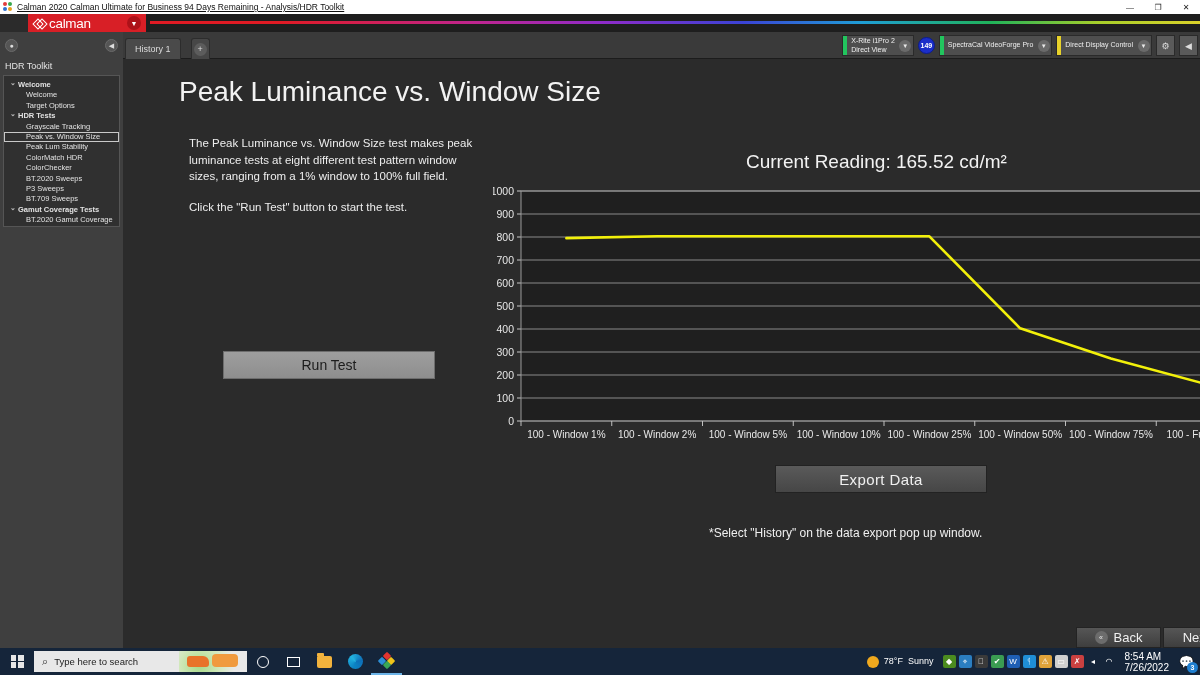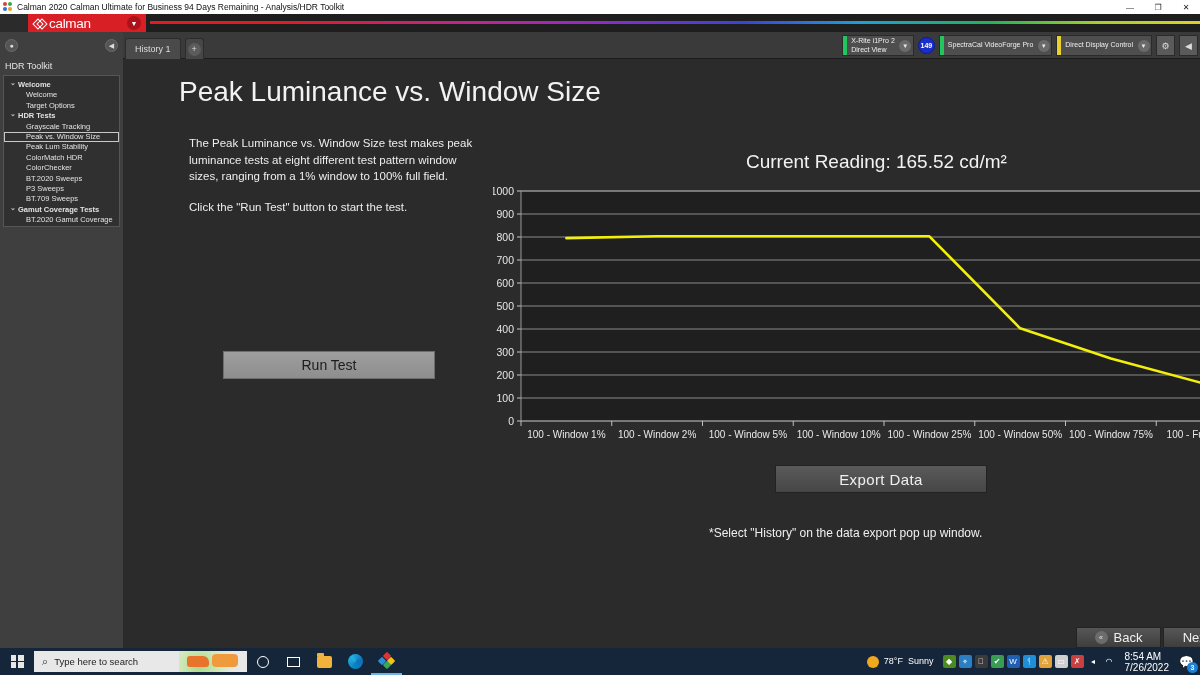--- a/index.html
+++ b/index.html
@@ -21,21 +21,21 @@
     width: 10px; height: 10px; margin-left: 3px; margin-right: 4px;
     position: relative; flex: none;
   }
   .tb-ico i {
     position: absolute; width: 4px; height: 4px; border-radius: 50%;
   }
   .tb-ico i:nth-child(1){ background:#e23b3b; left:0; top:0; }
   .tb-ico i:nth-child(2){ background:#39a84c; left:5px; top:0; }
   .tb-ico i:nth-child(3){ background:#2f6fd0; left:0; top:5px; }
   .tb-ico i:nth-child(4){ background:#e8a01e; left:5px; top:5px; }
-  .tb-title { font-size: 8.5px; color: #111; white-space: nowrap; }
+  .tb-title { font-size: 8.5px; color: #111; white-space: nowrap; text-decoration: underline; }
   .tb-btns { margin-left: auto; display: flex; height: 14px; }
   .tb-btn {
     width: 28px; height: 14px; display: flex; align-items: center;
     justify-content: center; font-size: 8px; color: #222;
   }
 
   
   .brandbar {
     position: absolute; left: 0; top: 14px; width: 1200px; height: 18px;
     background: #1e1e1e; display: flex; align-items: stretch; margin-left: 28px;
@@ -82,21 +82,21 @@
     width: 13px; height: 13px; border-radius: 50%;
     background: #555; border: 1px solid #6a6a6a;
     display: flex; align-items: center; justify-content: center;
     color: #ddd; font-size: 7px; flex: none;
   }
   .circ-btn.a { margin-left: 5px; }
   .circ-btn.b { margin-left: auto; margin-right: 5px; }
 
   .tabstrip {
     position: absolute; left: 125px; top: 0; height: 27px;
-    display: flex; align-items: flex-end; gap: 4px;
+    display: flex; align-items: flex-end; gap: 10px;
   }
   .tab {
     height: 21px; padding: 0 9px; background: #4a4a4a;
     border: 1px solid #2c2c2c; border-bottom: none;
     border-radius: 3px 3px 0 0; color: #dcdcdc; font-size: 9px;
     display: flex; align-items: center;
   }
   .tab-add {
     width: 19px; height: 21px; background: #474747;
     border: 1px solid #2c2c2c; border-bottom: none;

